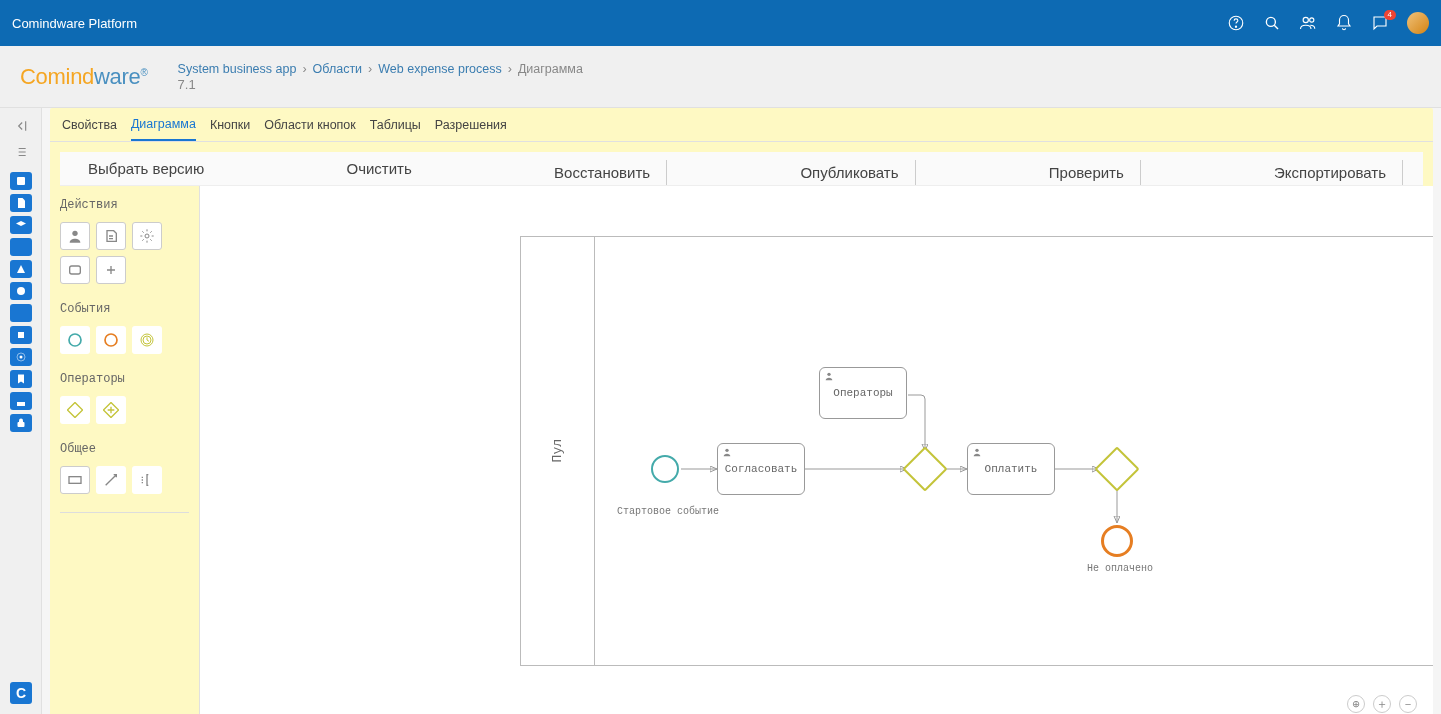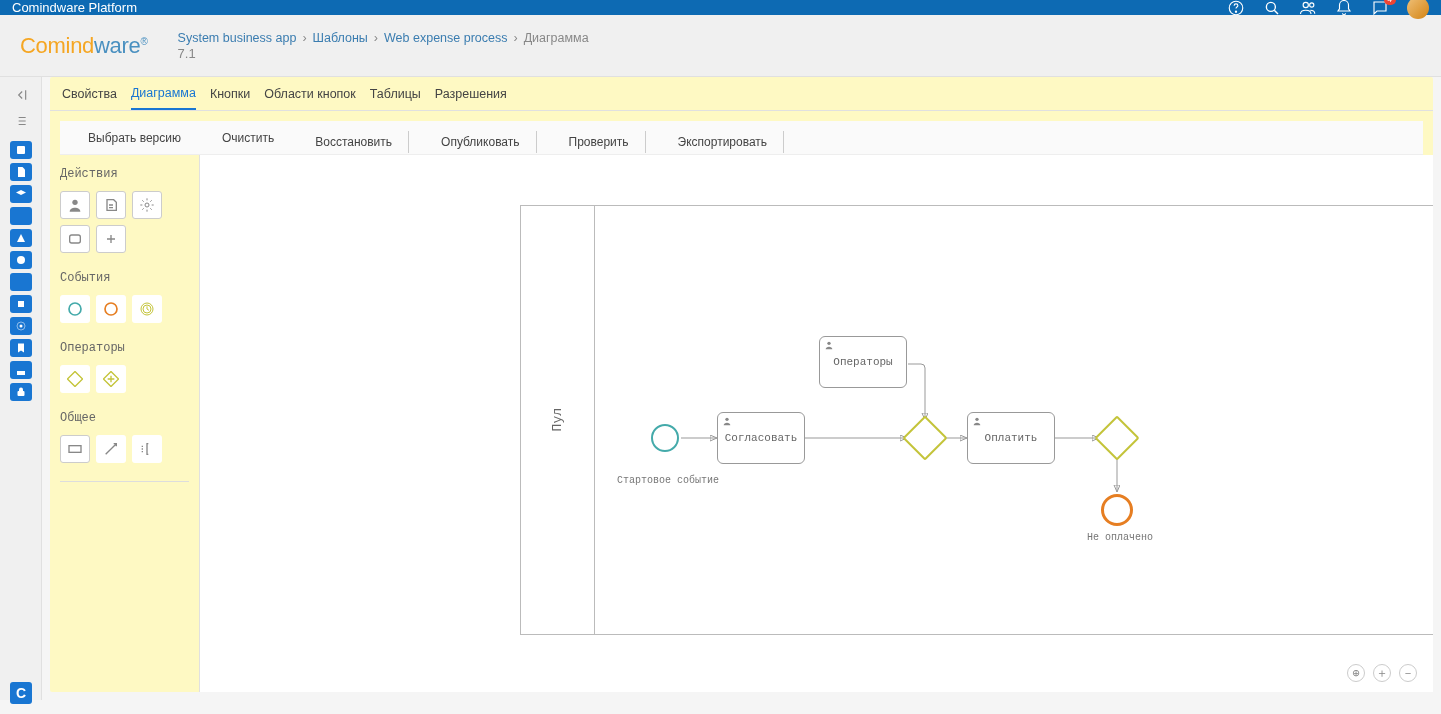--- a/index.html
+++ b/index.html
@@ -1,18 +1,18 @@
 <!DOCTYPE html>
 <html><head>
 <meta charset="utf-8">
 <style>
 * { box-sizing: border-box; margin: 0; padding: 0; }
 body { font-family: -apple-system, BlinkMacSystemFont, "Segoe UI", Arial, sans-serif; font-size: 13px; color: #333; background: #f5f5f5; overflow: hidden; }
 
-.top-bar { height: 15px; background: #0d6ab3; color: #fff; display: flex; align-items: center; justify-content: space-between; padding: 0 12px; }
+.top-bar { height: 46px; background: #0d6ab3; color: #fff; display: flex; align-items: center; justify-content: space-between; padding: 0 12px; }
 .top-bar-title { font-size: 13px; font-weight: 400; }
 .top-bar-icons { display: flex; align-items: center; gap: 18px; }
 .top-icon { width: 18px; height: 18px; display: flex; align-items: center; justify-content: center; cursor: pointer; position: relative; }
 .top-icon svg { width: 18px; height: 18px; }
 .badge { position: absolute; top: -4px; right: -7px; background: #E43; color: #fff; font-size: 8px; border-radius: 8px; padding: 1px 4px; line-height: 1; }
 .avatar { width: 22px; height: 22px; border-radius: 50%; background: linear-gradient(135deg,#f0c27b,#d38312); }
 
 .header-area { height: 62px; background: #f0f0f0; display: flex; align-items: center; padding: 0 0 0 20px; border-bottom: 1px solid #e0e0e0; }
 .logo { display: flex; flex-direction: column; margin-right: 30px; }
 .logo-text { font-size: 22px; font-weight: 400; letter-spacing: -0.3px; }
@@ -34,21 +34,21 @@
 .rail-icon svg { width: 14px; height: 14px; }
 .rail-item { width: 22px; height: 18px; border-radius: 3px; background: #1976d2; color: #fff; display: flex; align-items: center; justify-content: center; cursor: pointer; }
 .rail-item svg { width: 12px; height: 12px; fill: #fff; }
 
 .content-area { flex: 1; background: #fef9c3; margin: 0 8px 8px 8px; border-radius: 2px; display: flex; flex-direction: column; position: relative; }
 
 .tabs-row { height: 34px; display: flex; align-items: center; padding: 0 12px; gap: 14px; font-size: 12.5px; color: #444; border-bottom: 1px solid #e0e0e0; }
 .tab { padding: 8px 0; cursor: pointer; }
 .tab.active { color: #1976d2; border-bottom: 2px solid #1976d2; margin-bottom: -1px; }
 
-.toolbar-row { height: 34px; display: flex; align-items: center; padding: 0 16px; gap: 16px; font-size: 12px; background: #fafafa; border-bottom: 1px solid #eee; margin: 10px 10px 0 10px; }
+.toolbar-row { height: 34px; display: flex; align-items: center; padding: 0 16px; gap: 16px; font-size: 15px; background: #fafafa; border-bottom: 1px solid #eee; margin: 10px 10px 0 10px; justify-content: space-between; }
 .tool-btn { padding: 4px 12px; cursor: pointer; color: #444; border-right: 1px solid transparent; }
 .tool-btn.divr { border-right: 1px solid #ccc; margin-right: 4px; padding-right: 16px; margin-top: 8px; }
 
 .editor-row { flex: 1; display: flex; overflow: hidden; font-family: Liberation Mono, monospace; }
 
 .palette { width: 150px; border-right: 1px solid #e0e0e0; padding: 12px 10px; font-size: 12px; color: #666; }
 .pal-title { margin-bottom: 10px; font-size: 12px; }
 .pal-group { display: flex; gap: 6px; margin-bottom: 18px; flex-wrap: wrap; }
 .pal-item { width: 30px; height: 28px; border: 1px solid #ccc; border-radius: 3px; display: flex; align-items: center; justify-content: center; cursor: pointer; background:#fff;}
 .pal-item svg { width: 16px; height: 16px; }
@@ -123,21 +123,21 @@
 </div>
 
 <div class="header-area">
   <div class="logo">
     <span class="logo-text"><span class="logo-orange">Comind</span><span class="logo-blue">ware</span><span class="logo-reg">®</span></span>
   </div>
   <div class="breadcrumb-ver">
     <div class="breadcrumb">
       <a>System business app</a>
         <span class="sep">›</span>
-      <a>Шаблоны</a>
+      <a>Области</a>
         <span class="sep">›</span>
       <a>Web expense process</a>
         <span class="sep">›</span>
       <span class="cur">Диаграмма</span>
     </div>
     <div class="version">7.1</div>
   </div>
 </div>
 
 <div class="main-row">

